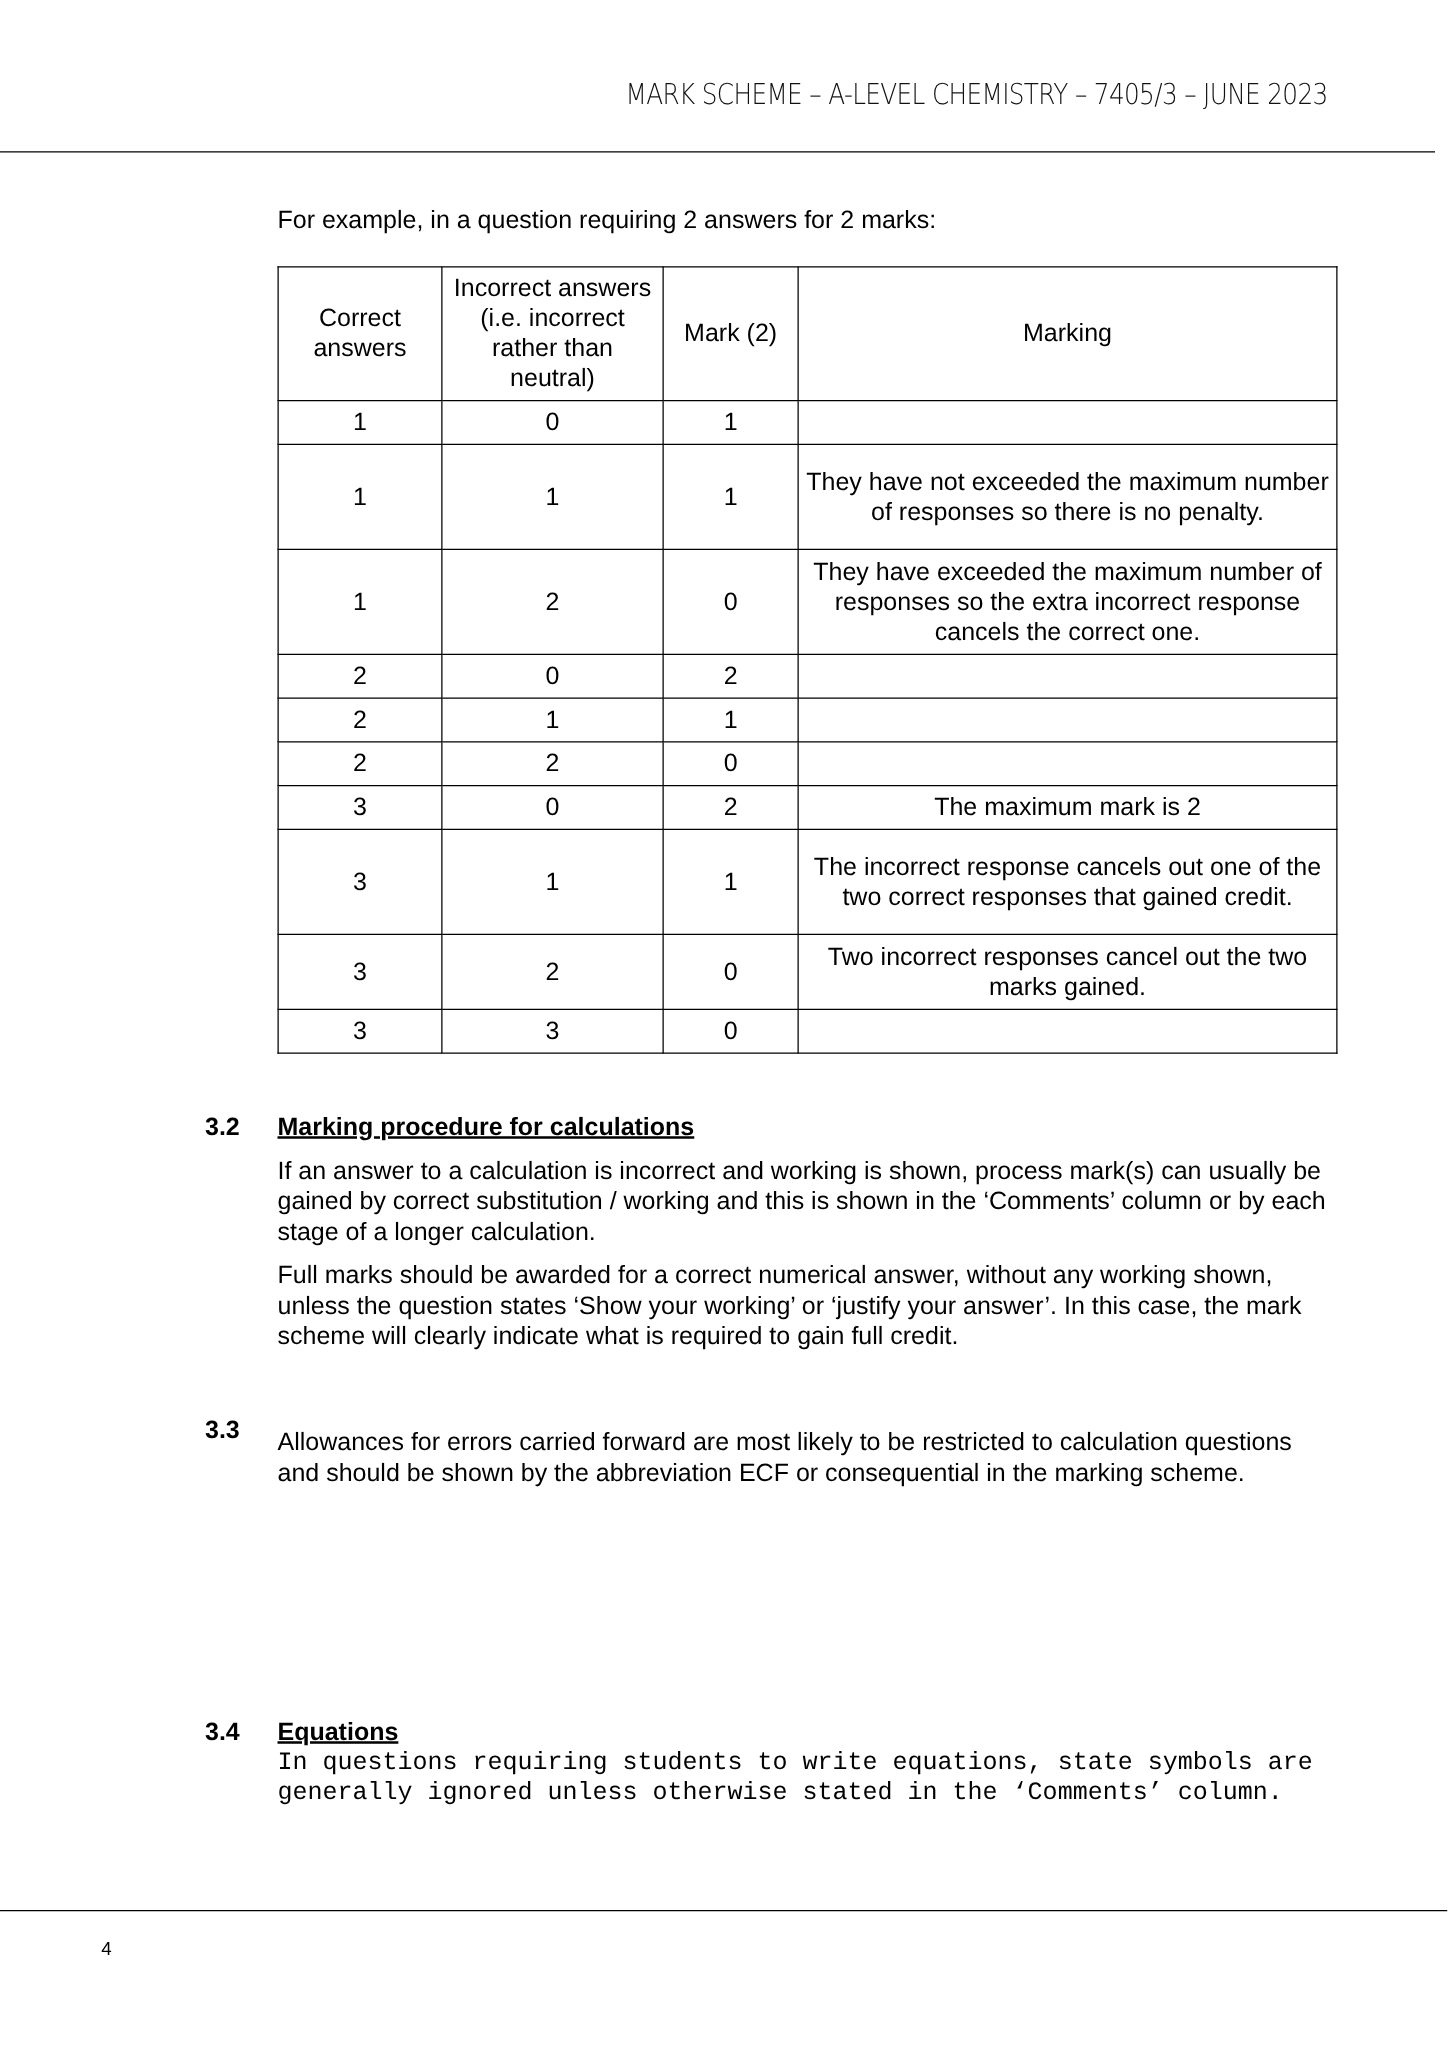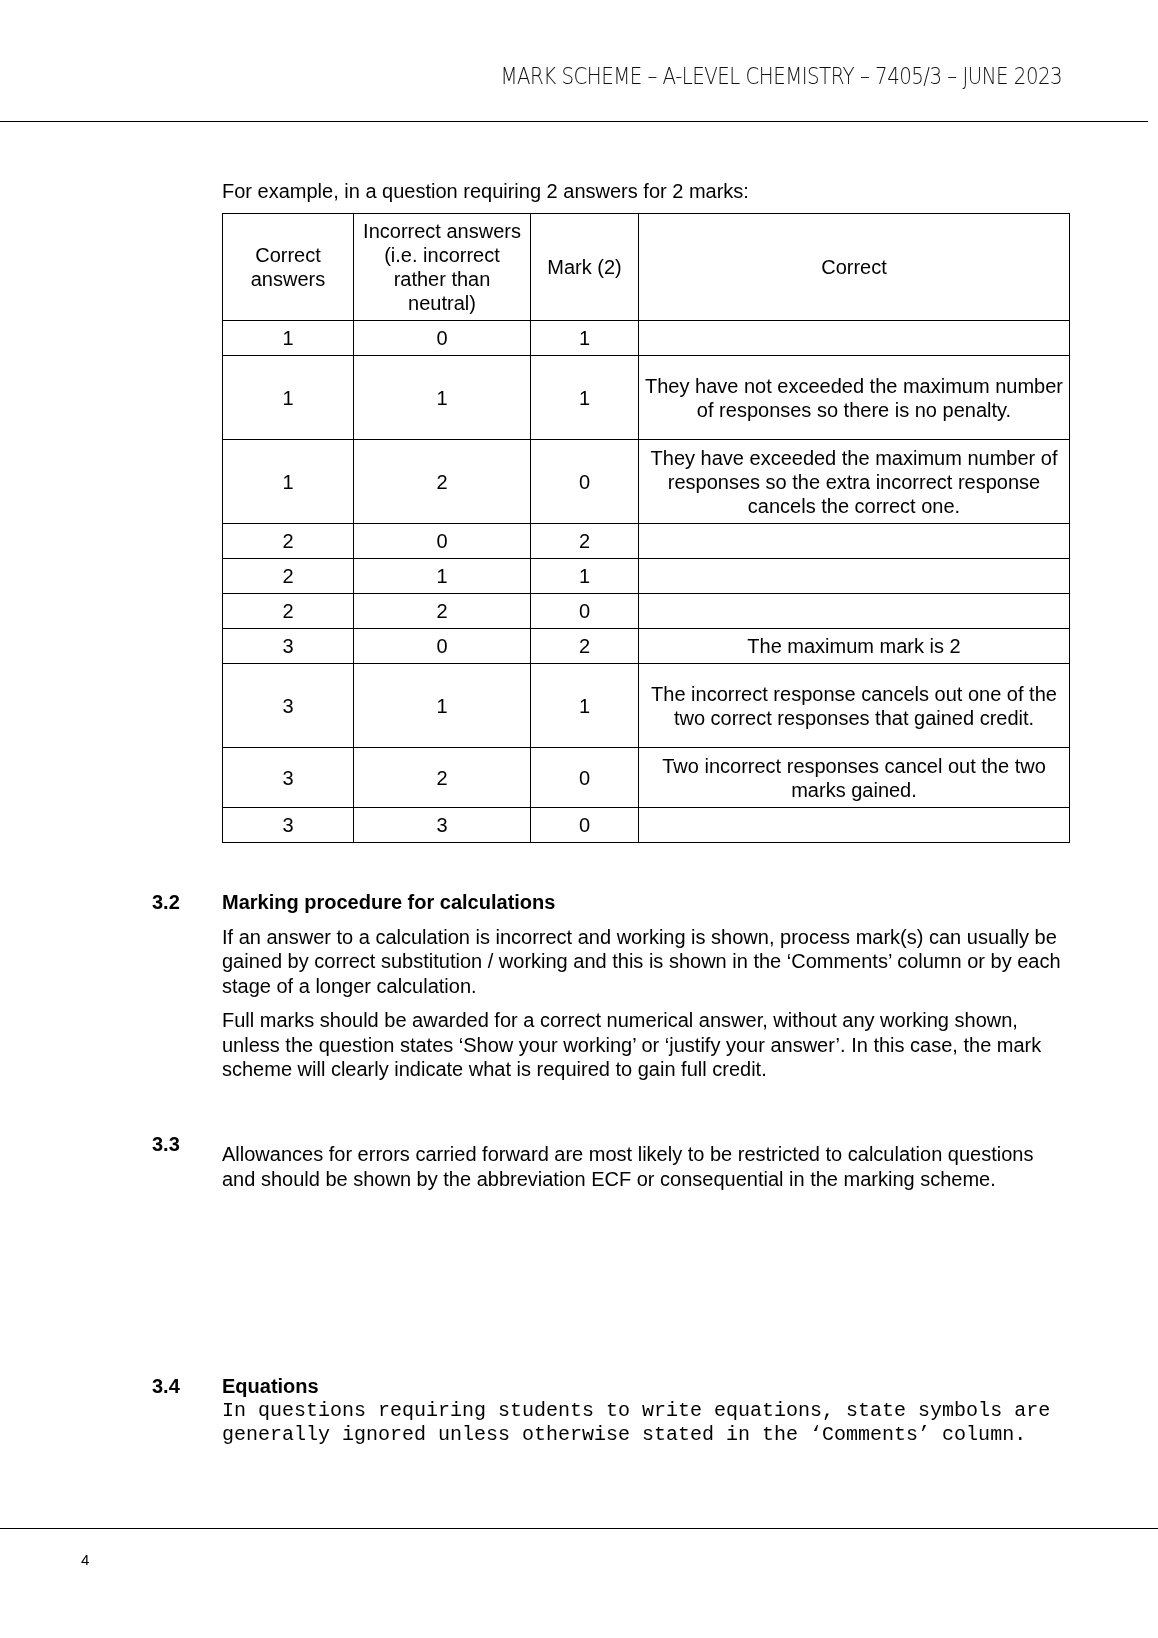--- a/index.html
+++ b/index.html
@@ -10,42 +10,42 @@
   .header-title {
     position: absolute; top: 63px; right: 96px;
     font-family: "DejaVu Sans", sans-serif; font-size: 23px;
     letter-spacing: -0.6px; font-weight: 300; transform: scaleX(0.86);
     transform-origin: right center; white-space: nowrap; color: #111;
   }
   .rule-top { position: absolute; left: 0; top: 121px; width: 1148px; height: 1px; background: #000; }
   .rule-bottom { position: absolute; left: 0; top: 1528px; width: 1158px; height: 1px; background: #000; }
   .page-number { position: absolute; left: 81px; top: 1551px; font-size: 15px; }
 
-  .intro { position: absolute; left: 222px; top: 165px; font-size: 20px; margin-top: 15px; }
+  .intro { position: absolute; left: 222px; top: 165px; font-size: 20px; }
 
   table.marks {
     position: absolute; left: 222px; top: 213px;
     border-collapse: collapse; font-size: 20px; line-height: 24px;
   }
   table.marks td, table.marks th {
     border: 1.3px solid #000; text-align: center; vertical-align: middle;
     font-weight: normal; padding: 0 6px;
   }
   table.marks col.c1 { width: 131px; }
   table.marks col.c2 { width: 177px; }
   table.marks col.c3 { width: 108px; }
   table.marks col.c4 { width: 431px; }
   .r-head { height: 107px; }
   .r-1 { height: 35px; }
   .r-3 { height: 84px; }
   .r-2 { height: 60px; }
 
   .section { position: absolute; left: 152px; width: 920px; font-size: 20px; line-height: 24.5px; }
-  .section .num { position: absolute; left: 0; top: 0; font-weight: bold; }
-  .section .title { margin-left: 70px; font-weight: bold; }
+  .section .num { position: absolute; left: 12px; top: 0; font-weight: bold; }
+  .section .title { margin-left: 70px; font-weight: bold; text-decoration: underline; }
   .section p { margin: 10px 0 0 70px; }
   .section p.tight { margin-top: 0; font-family: Liberation Mono, monospace; }
 </style>
 </head>
 <body>
 
 <div>
   <div class="header-title">MARK SCHEME – A-LEVEL CHEMISTRY – 7405/3 – JUNE 2023</div>
   <div class="rule-top"></div>
 </div>
@@ -57,21 +57,21 @@
       <col class="c1">
       <col class="c2">
       <col class="c3">
       <col class="c4">
     </colgroup>
   <tbody>
       <tr class="r-head">
     <th>Correct answers</th>
     <th>Incorrect answers (i.e. incorrect rather than neutral)</th>
     <th>Mark (2)</th>
-    <th>Correct</th>
+    <th>Marking</th>
   </tr>
   <tr class="r-1">
     <td>1</td>
     <td>0</td>
     <td>1</td>
     <td></td>
   </tr>
   <tr class="r-3">
     <td>1</td>
     <td>1</td>

